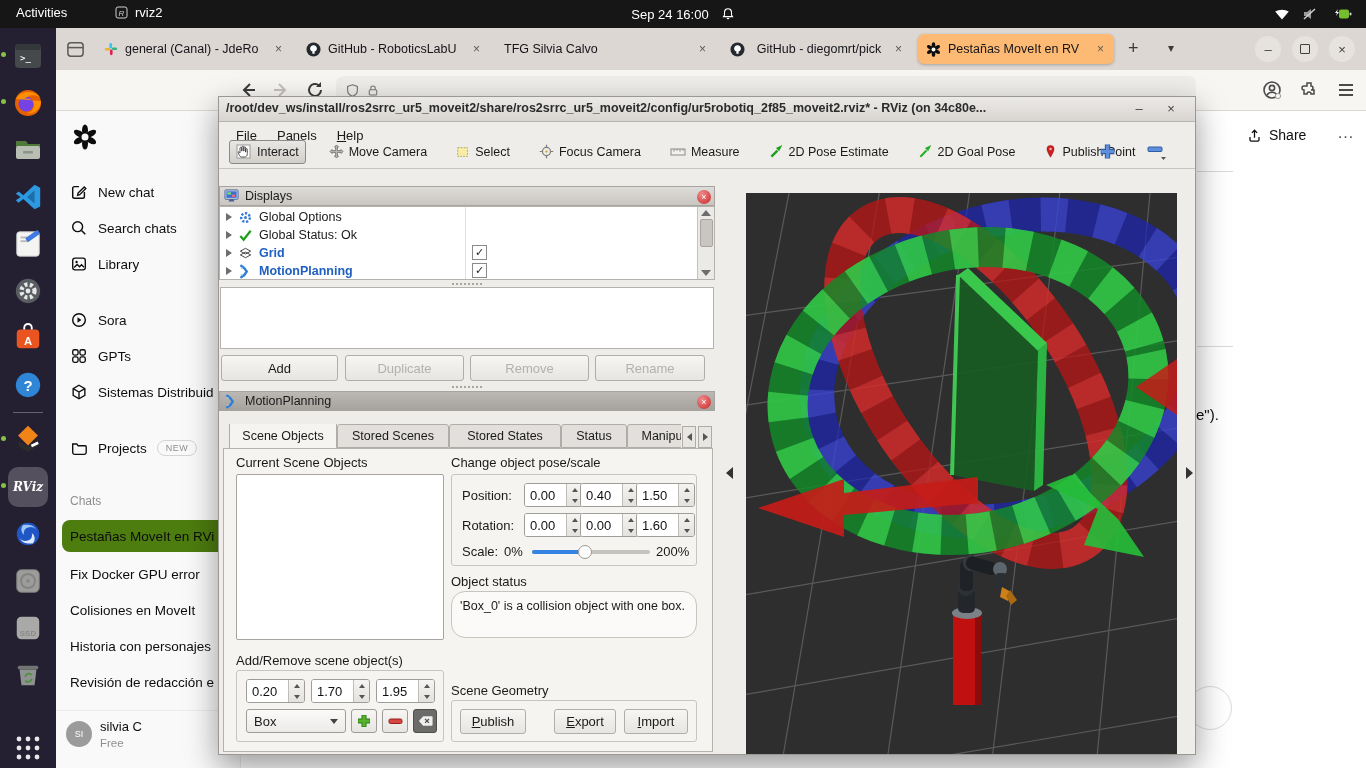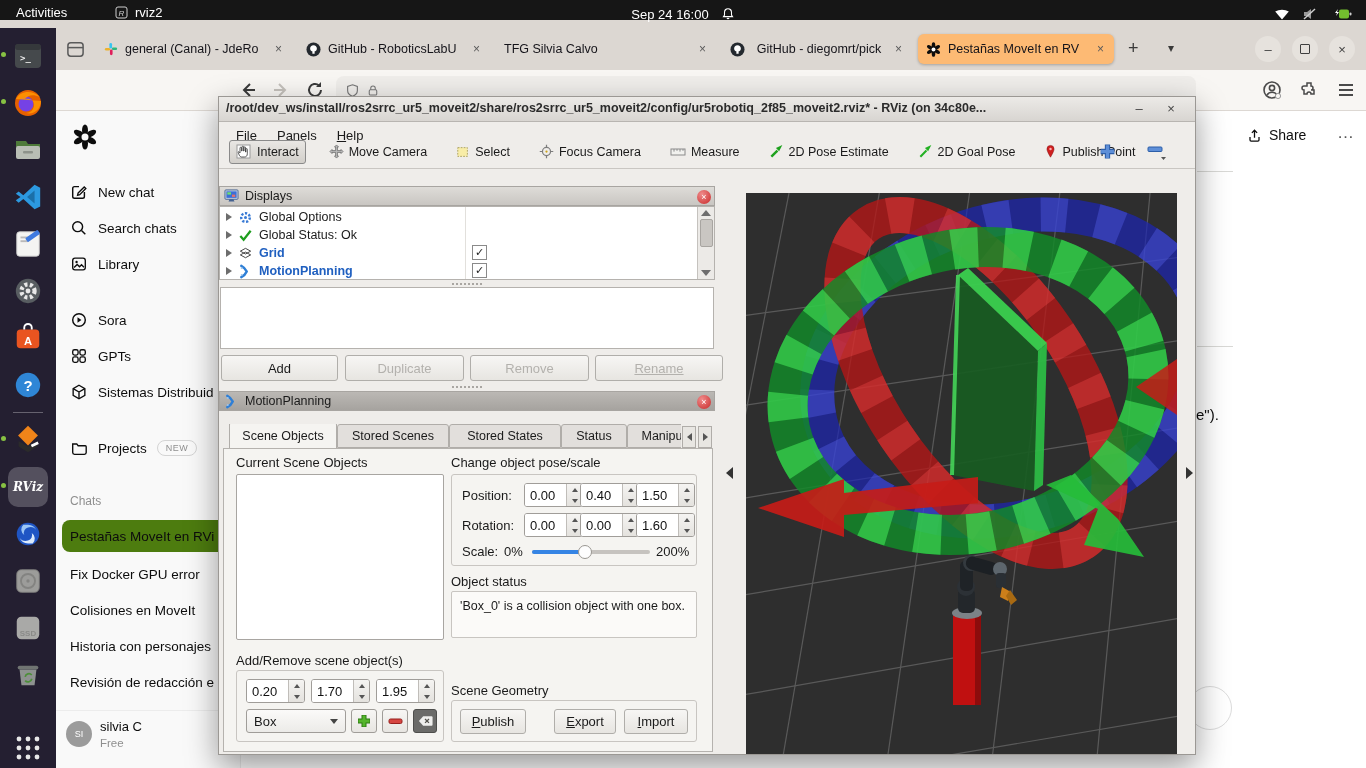--- a/index.html
+++ b/index.html
@@ -2,21 +2,21 @@
 <html><head>
 <meta charset="utf-8">
 <style>
   html,body{margin:0;padding:0;width:1366px;height:768px;overflow:hidden;background:#000;
     font-family:"Liberation Sans","DejaVu Sans",sans-serif;}
   #app{position:relative;width:1366px;height:768px;overflow:hidden;background:#dcd7d2;}
   .abs{position:absolute;}
   svg{display:block;}
 
   
-  .topbar{left:0;top:0;width:1366px;height:20px;background:#161616;color:#fff;font-size:13px;z-index:90;}
+  .topbar{left:0;top:0;width:1366px;height:28px;background:#161616;color:#fff;font-size:13px;z-index:90;}
   .topbar .act{position:absolute;left:16px;top:5px;}
   .topbar .appname{position:absolute;left:115px;top:5px;display:flex;gap:7px;align-items:center;}
   .topbar .clockwrap{position:absolute;left:0;right:0;top:0;height:28px;display:flex;justify-content:center;align-items:center;gap:12px;}
   .topbar .sys{position:absolute;right:14px;top:0;height:28px;display:flex;align-items:center;gap:12px;}
 
   
   .dock{left:0;top:28px;width:56px;height:740px;background:#241f31;z-index:80;display:flex;flex-direction:column;align-items:center;padding-top:8px;gap:7px;box-sizing:border-box;}
   .ditem{position:relative;width:40px;height:40px;display:flex;align-items:center;justify-content:center;flex:none;}
   .ditem.running:before{content:"";position:absolute;left:-7px;top:16px;width:5px;height:5px;border-radius:50%;background:#87c143;}
   .ditem.focused{background:rgba(255,255,255,.22);border-radius:10px;}
@@ -97,21 +97,21 @@
   .groupbox{position:absolute;border:1px solid #c8c5c1;border-radius:3px;background:#f5f4f1;box-sizing:border-box;}
   .listbox{position:absolute;background:#fff;border:1px solid #a8a5a1;border-radius:2px;box-sizing:border-box;}
   .spinbox{position:absolute;height:24px;display:flex;border:1px solid #a09d99;border-radius:3px;background:#fff;box-sizing:border-box;overflow:hidden;}
   .spinval{border:none;outline:none;width:36px;font-size:13px;padding:0 0 0 5px;font-family:inherit;background:#fff;color:#111;}
   .spin{width:15px;border-left:1px solid #c0bdb9;display:flex;flex-direction:column;background:linear-gradient(#f5f4f2,#e4e2de);}
   .spin div{flex:1;display:flex;align-items:center;justify-content:center;}
   .tri-u{width:0;height:0;border-left:3.5px solid transparent;border-right:3.5px solid transparent;border-bottom:4px solid #555;}
   .tri-d{width:0;height:0;border-left:3.5px solid transparent;border-right:3.5px solid transparent;border-top:4px solid #555;}
   .combo{position:absolute;height:24px;border:1px solid #a09d99;border-radius:3px;background:linear-gradient(#fbfaf9,#ecebe8);display:flex;align-items:center;box-sizing:border-box;font-size:13px;padding-left:7px;}
   .combo .caret{margin-left:auto;margin-right:7px;}
-  .statusbox{position:absolute;background:#fbfaf8;border:1px solid #c8c5c1;border-radius:2px;font-size:12.5px;padding:6px 8px;box-sizing:border-box;line-height:1.3;}
+  .statusbox{position:absolute;background:#fbfaf8;border:1px solid #c8c5c1;border-radius:14px;font-size:12.5px;padding:6px 8px;box-sizing:border-box;line-height:1.3;}
   .slider{position:absolute;height:14px;}
   .slider .track{position:absolute;left:0;top:5px;width:100%;height:4px;background:#c6c3bf;border-radius:2px;}
   .slider .fill{position:absolute;left:0;top:5px;width:45%;height:4px;background:#3584e4;border-radius:2px;}
   .slider .knob{position:absolute;left:calc(45% - 7px);top:0;width:14px;height:14px;border-radius:50%;background:#fdfdfd;border:1px solid #9a9792;box-sizing:border-box;}
   .sqbtn{position:absolute;width:26px;height:24px;border:1px solid #a09d99;border-radius:3px;background:linear-gradient(#f7f6f4,#e7e5e1);display:flex;align-items:center;justify-content:center;box-sizing:border-box;}
   .collapsearrow{position:absolute;width:0;height:0;z-index:55;}
 </style>
 </head>
 <body>
 
@@ -604,21 +604,21 @@
     <div class="treewrap" style="left:1px;top:190px;width:494px;height:62px;"></div>
     <div class="qbtn" style="left:2px;top:258px;width:117px;">
         <span>Add</span>
       </div>
     <div class="qbtn disabled" style="left:126px;top:258px;width:119px;">
         <span>Duplicate</span>
       </div>
     <div class="qbtn disabled" style="left:251px;top:258px;width:119px;">
         <span>Remove</span>
       </div>
-    <div class="qbtn disabled" style="left:376px;top:258px;width:128px;text-decoration:underline;">
+    <div class="qbtn disabled" style="left:376px;top:258px;width:110px;">
         <span>Rename</span>
       </div>
     <div class="dotgrip" style="left:233px;top:289px;"></div>
 
     <div class="phead" style="left:0;top:294px;width:496px;background:linear-gradient(#bbb8b4,#a6a39f);">
       <svg width="15" height="15" viewBox="0 0 16 16">
           <path d="M3.5 2c3 1.6 4.8 3.6 5.8 6-1 2.4-2.8 4.4-5.8 6" stroke="#2f7fd6" stroke-width="2.6" fill="none" stroke-linecap="round"></path>
           <circle cx="4" cy="4.2" r="1.1" fill="#9cc4ec"></circle>
           <circle cx="4" cy="11.8" r="1.1" fill="#9cc4ec"></circle>
         </svg>

